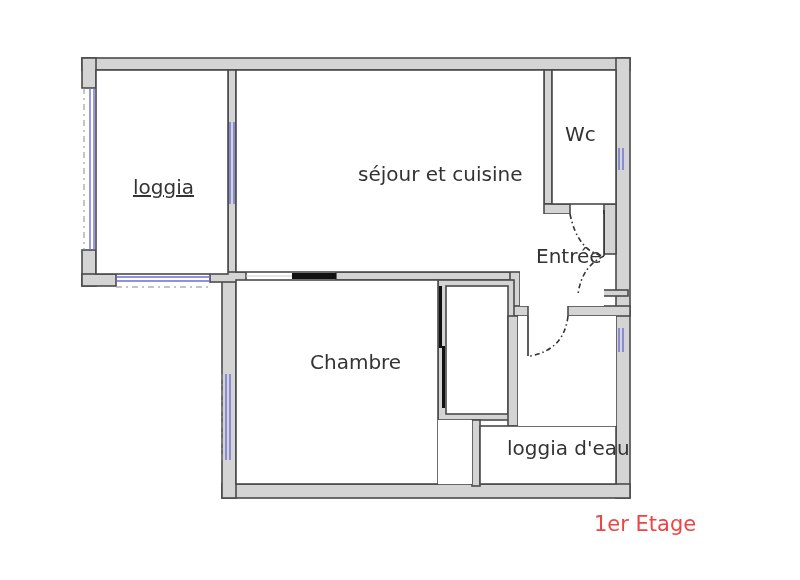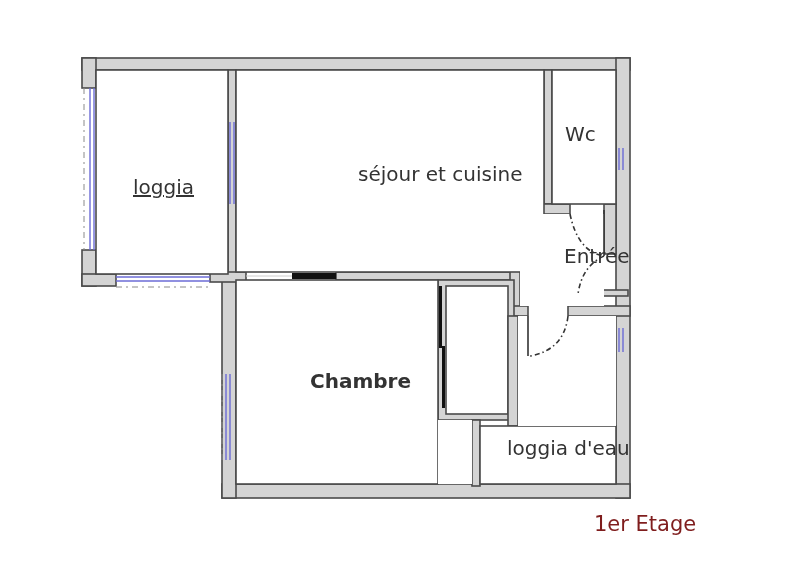--- a/index.html
+++ b/index.html
@@ -5,21 +5,21 @@
   html, body { margin: 0; padding: 0; background: #ffffff; }
   body { width: 800px; height: 580px; position: relative; overflow: hidden; font-family: "DejaVu Sans", sans-serif; }
   #plan { position: absolute; left: 0; top: 0; width: 800px; height: 580px; }
   .wall { fill: #d4d4d4; stroke: #4a4a4a; stroke-width: 1.6; }
   .room { fill: #ffffff; stroke: #4a4a4a; stroke-width: 1.6; }
   .glass { stroke: #6b6bd6; stroke-width: 1.4; fill: none; }
   .dash { stroke: #8a8a8a; stroke-width: 1; stroke-dasharray: 6 4 2 4; fill: none; }
   .door { stroke: #333; stroke-width: 1.6; stroke-dasharray: 5 3 1.5 3; fill: none; }
   .black { fill: #111; }
   .label { position: absolute; color: #333; font-size: 20px; font-family: "DejaVu Sans", sans-serif; white-space: nowrap; }
-  .floor { position: absolute; color: #7f1d1d; font-size: 21px; font-family: "DejaVu Sans", sans-serif; white-space: nowrap; text-align: right; }
+  .floor { position: absolute; color: #ef4444; font-size: 21px; font-family: "DejaVu Sans", sans-serif; white-space: nowrap; text-align: right; }
 </style>
 </head>
 <body>
 
 <svg id="plan" viewBox="0 0 800 580" xmlns="http://www.w3.org/2000/svg">
 
   <g>
 
     <rect class="wall" x="82" y="58" width="548" height="12"></rect>
 
@@ -99,16 +99,16 @@
     <line stroke="#333" stroke-width="1.6" x1="604" y1="210" x2="604" y2="256"></line>
     <path class="door" d="M604 256 Q582 266 578 294"></path>
     <path class="door" d="M568 316 Q564 350 530 356"></path>
     <line stroke="#333" stroke-width="1.6" x1="528" y1="316" x2="528" y2="356"></line>
   </g>
 </svg>
 
 <span class="label" style="left:133px;top:175px;text-decoration:underline;">loggia</span>
 <span class="label" style="left:328px;top:162px;margin-left:30px;">séjour et cuisine</span>
 <span class="label" style="left:565px;top:122px;">Wc</span>
-<span class="label" style="left:564px;top:244px;">Entrée</span>
-<span class="label" style="left:310px;top:369px;font-weight:bold;">Chambre</span>
+<span class="label" style="left:536px;top:244px;">Entrée</span>
+<span class="label" style="left:310px;top:350px;">Chambre</span>
 <span class="label" style="left:507px;top:436px;">loggia d'eau</span>
 <span class="floor" style="left:594px;top:512px;">1er Etage</span>
 
 </body></html>

